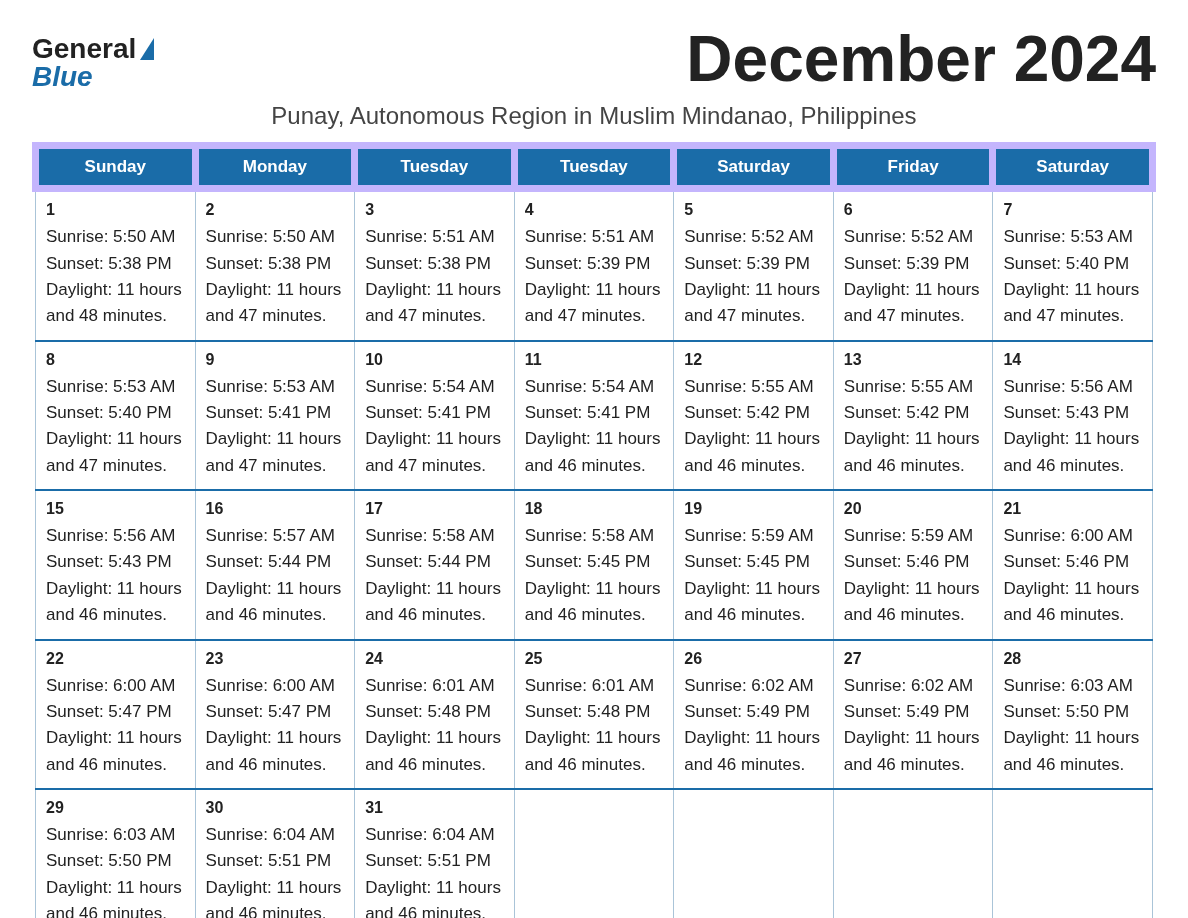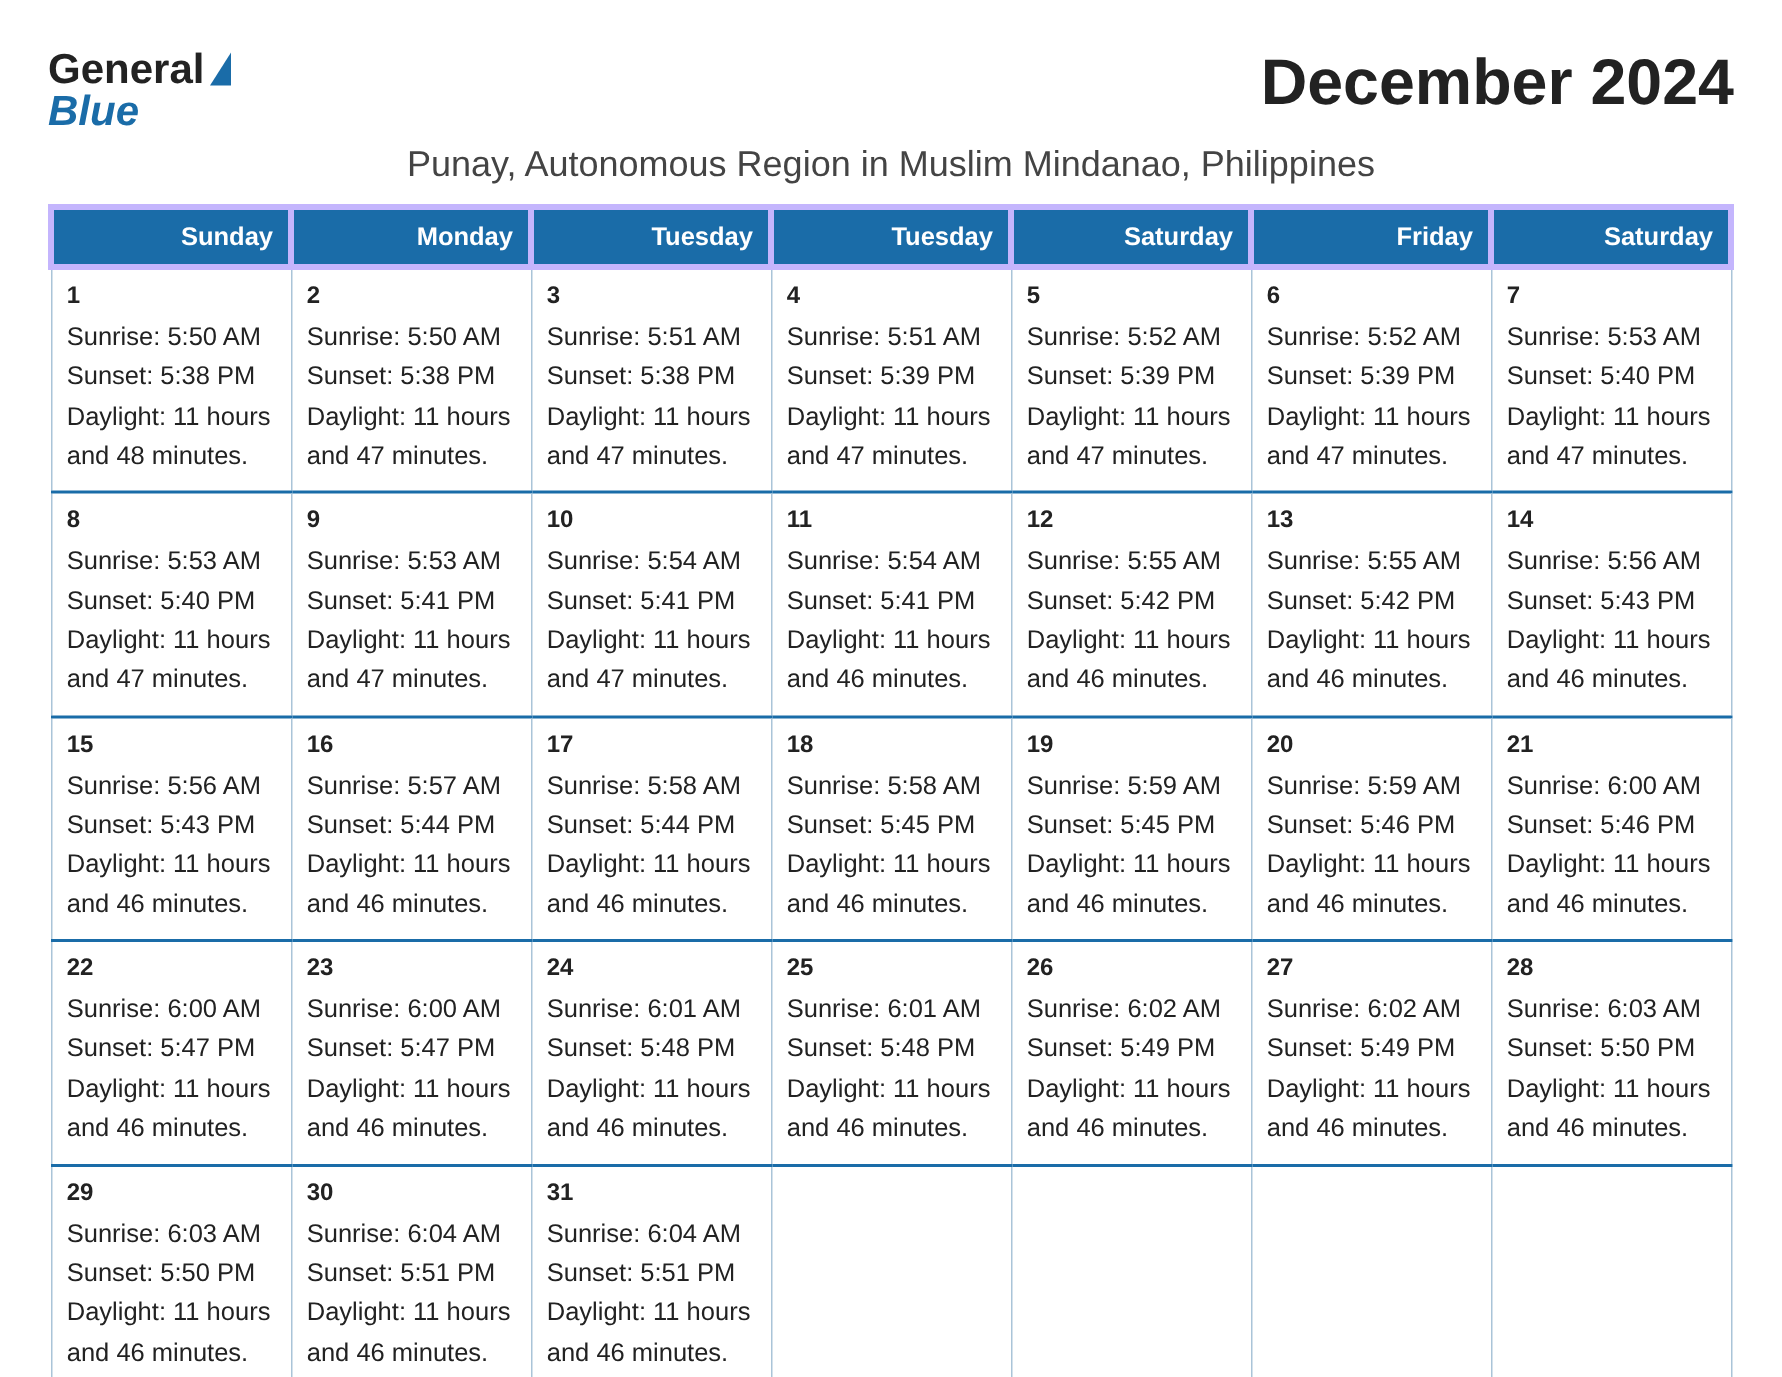--- a/index.html
+++ b/index.html
@@ -46,21 +46,21 @@
       font-weight: bold;
       color: #1a6ca8;
       line-height: 1;
       font-style: italic;
     }
     .title-area {
       text-align: right;
       flex: 1;
     }
     .month-title {
-      font-size: 43px;
+      font-size: 64px;
       font-weight: bold;
       color: #222;
       line-height: 1.1;
     }
     .subtitle {
       font-size: 24px;
       color: #444;
       margin-top: 4px;
       text-align: center;
     }
@@ -68,22 +68,22 @@
       width: 100%;
       border-collapse: collapse;
       margin-top: 12px;
     }
     .calendar-table th {
       background-color: #1a6ca8;
       color: #fff;
       font-size: 17px;
       font-weight: bold;
       padding: 8px 10px;
-      text-align: right;
-      border: 4px solid #c4b5fd;
+      text-align: center;
+      border: 7px solid #c4b5fd;
     }
     .calendar-table td {
       vertical-align: top;
       padding: 6px 10px 10px 10px;
       border: 1px solid #aac4d8;
       font-size: 12.5px;
       line-height: 1.5;
       min-width: 155px;
       min-height: 95px;
       background: #fff;

